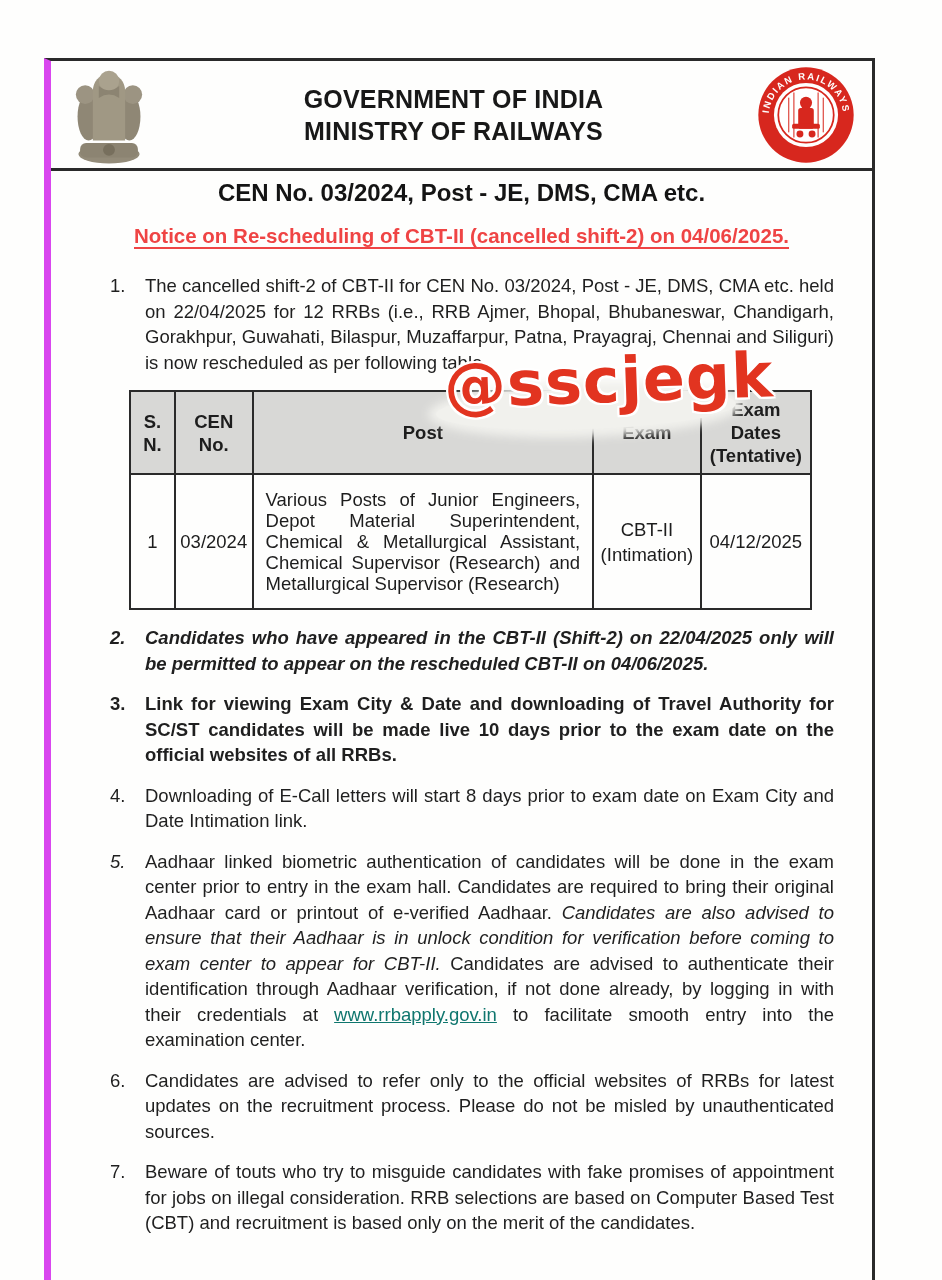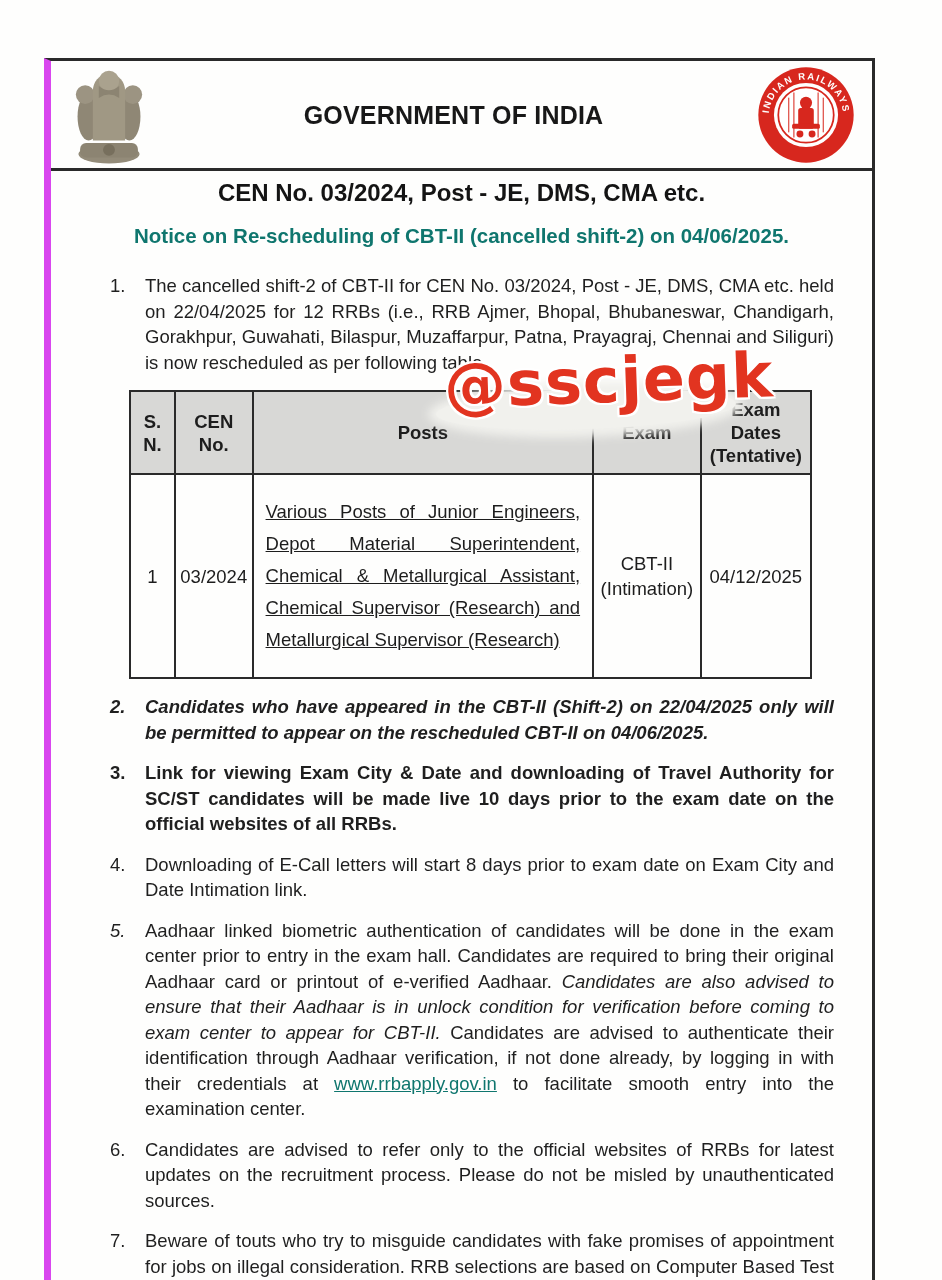--- a/index.html
+++ b/index.html
@@ -17,39 +17,39 @@
   .letterhead {
     height:110px; border-bottom:3px solid #2a2a2a; box-sizing:border-box;
     display:flex; align-items:center; padding:0 14px;
   }
   .emblem { width:88px; height:102px; flex:none; display:flex; align-items:center; justify-content:center; }
   .org { flex:1; text-align:center; font-weight:700; font-size:25px; line-height:32px; letter-spacing:.2px; color:#181818; }
   .rail-logo { width:104px; height:104px; flex:none; }
   
   .title { text-align:center; font-weight:700; font-size:24px; margin-top:8px; color:#141414; }
   .subtitle {
-    text-align:center; font-weight:700; font-size:20.5px; margin-top:17px; color:#0f766e;
-    text-decoration-thickness:2px; text-underline-offset:4px;
+    text-align:center; font-weight:700; font-size:20.5px; margin-top:17px; color:#ef4444;
+    text-decoration:underline; text-decoration-thickness:2px; text-underline-offset:4px;
   }
   
   .items { padding:0 38px 0 42px; margin-top:25px; font-size:18.5px; line-height:25.5px; color:#1f1f1f; }
   .item { display:flex; margin-bottom:15px; }
   .num { flex:none; width:52px; box-sizing:border-box; padding-left:17px; }
   .txt { flex:1; text-align:justify; }
   .s-bold-italic { font-weight:700; font-style:italic; }
   .s-bold { font-weight:700; }
   .it { font-style:italic; }
   a.doclink { color:#0f766e; text-decoration:underline; cursor:pointer; }
   
   .table-wrap { margin:5px 22px 15px 36px; }
   table.notice-table { width:100%; border-collapse:collapse; font-size:18.5px; color:#1d1d1d; }
   .notice-table th, .notice-table td { border:2.5px solid #2a2a2a; }
   .notice-table thead th { background:#d8d8d6; font-weight:700; text-align:center; padding:6px 3px; line-height:23px; }
   .notice-table td { padding:5px 4px; text-align:center; vertical-align:middle; line-height:25px; }
-  .notice-table td.post { text-align:justify; padding:21px 12px; line-height:32px;text-decoration:underline; }
+  .notice-table td.post { text-align:justify; padding:14px 12px; line-height:21px; }
   
   .wm-blob {
     position:absolute; left:436px; top:389px; width:300px; height:40px;
     background:#f1f1ed; border-radius:50%; transform:rotate(-2deg);
     box-shadow:0 0 10px 8px #f1f1ed; z-index:5;
   }
   .watermark {
     position:absolute; left:444px; top:344px; z-index:6;
     font-family:"DejaVu Sans", sans-serif; font-weight:700; font-size:62px; letter-spacing:1px;
     transform:rotate(-2deg);
@@ -73,20 +73,21 @@
           <circle cx="22" cy="36" r="11" fill="#9c9482"></circle>
           <ellipse cx="74" cy="62" rx="13" ry="28" fill="#8f8775"></ellipse>
           <circle cx="78" cy="36" r="11" fill="#9c9482"></circle>
           <path d="M50 12 c-12 0 -19 9 -19 20 v58 h38 v-58 c0 -11 -7 -20 -19 -20 z" fill="#a09884"></path>
           <circle cx="50" cy="20" r="12" fill="#aaa28e"></circle>
           <path d="M38 26 q12 10 24 0 v14 q-12 -8 -24 0 z" fill="#8c8472"></path>
         </svg>
       </div>
       <div class="org">
         <div>GOVERNMENT OF INDIA</div>
+        <div>MINISTRY OF RAILWAYS</div>
       </div>
       <div class="rail-logo">
         <svg viewBox="0 0 120 120" width="104" height="104" aria-hidden="true">
           <circle cx="60" cy="60" r="55" fill="#d7271e"></circle>
           <circle cx="60" cy="60" r="37" fill="#fff"></circle>
           <circle cx="60" cy="60" r="32" fill="none" stroke="#d7271e" stroke-width="2"></circle>
           <g stroke="#d7271e" stroke-width="1.6" opacity="0.75">
             <line x1="40" y1="40" x2="40" y2="80"></line>
               <line x1="46" y1="34" x2="46" y2="86"></line>
             <line x1="74" y1="34" x2="74" y2="86"></line>
@@ -126,21 +127,21 @@
             <col style="width:6.6%">
               <col style="width:11.4%">
               <col style="width:50%">
               <col style="width:15.8%">
               <col style="width:16.2%">
           </colgroup>
           <thead>
               <tr id="thead-row">
                 <th>S. N.</th>
                 <th>CEN No.</th>
-                <th>Posts</th>
+                <th>Post</th>
                 <th>Exam</th>
                 <th>Exam Dates (Tentative)</th>
               </tr>
             </thead>
           <tbody id="tbody">
               <tr>
                 <td>1</td>
                 <td>03/2024</td>
                 <td class="post">Various Posts of Junior Engineers, Depot Material Superintendent, Chemical &amp; Metallurgical Assistant, Chemical Supervisor (Research) and Metallurgical Supervisor (Research)</td>
                 <td>CBT-II (Intimation)</td>

